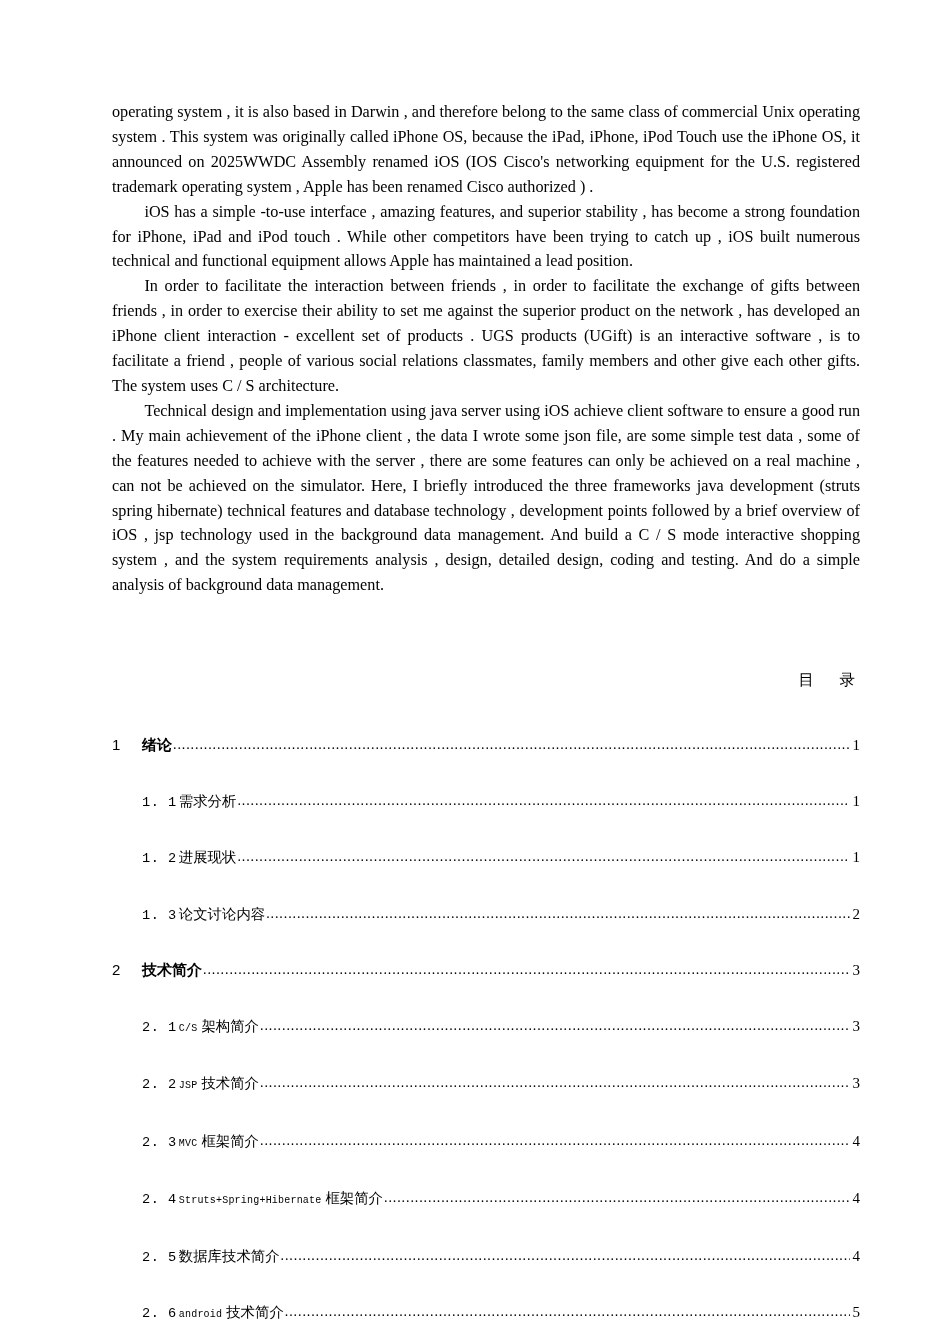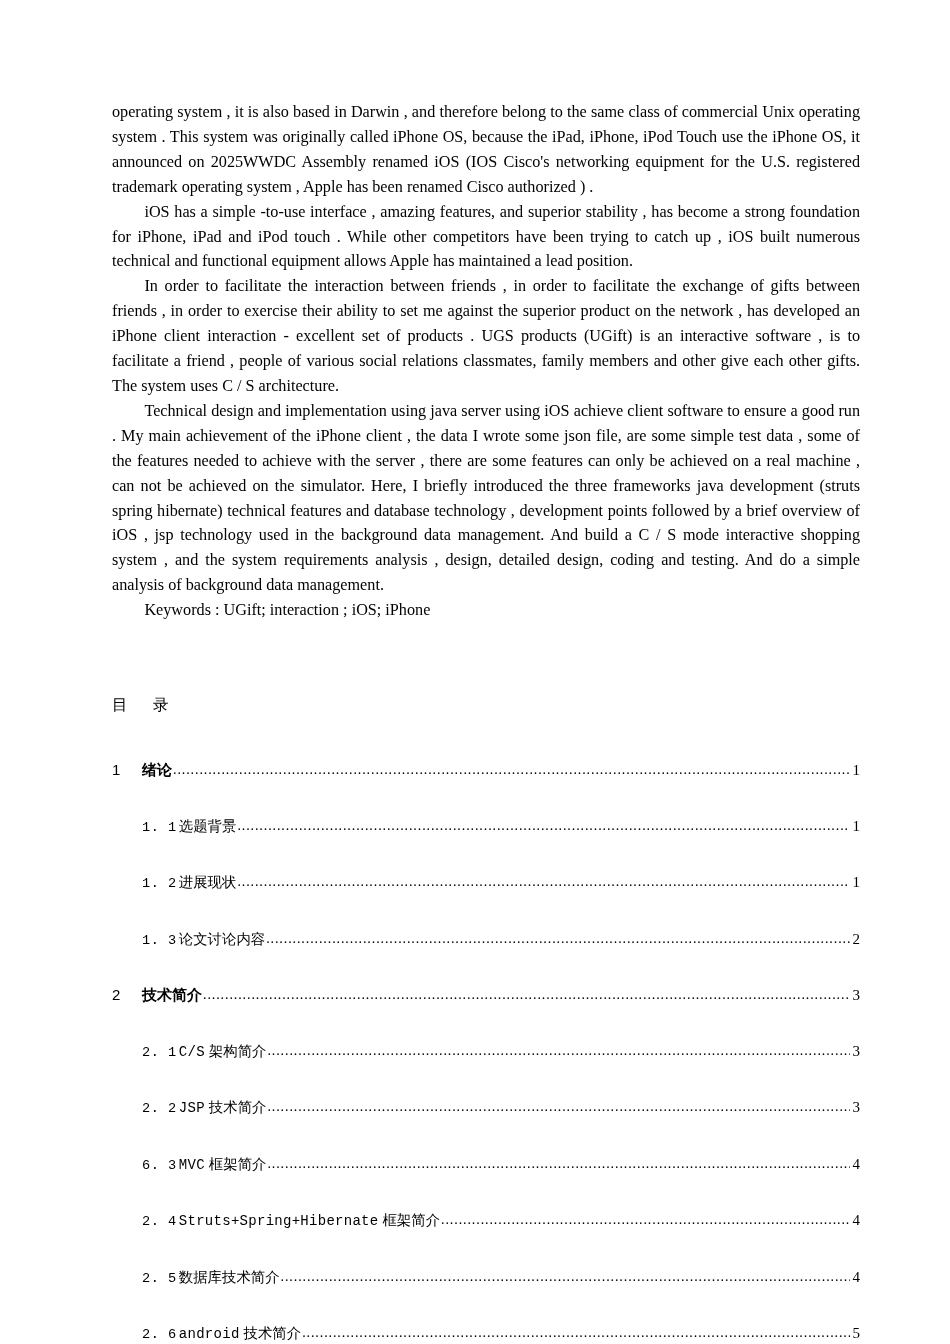--- a/index.html
+++ b/index.html
@@ -40,21 +40,21 @@
   }
   .abstract p.indented {
     text-indent: 2em;
   }
 
   
   .toc-heading {
     font-family: "Liberation Serif", "DejaVu Serif", serif;
     font-size: 15.5px;
     color: #000000;
-    text-align: left;
+    text-align: right;
     letter-spacing: 0.32em;
     margin: 0;
     padding: 0;
   }
   .toc {
     margin: 0;
     padding: 0;
     list-style: none;
   }
   .toc-row {
@@ -98,21 +98,21 @@
   }
   .toc-sub-num {
     flex: 0 0 auto;
     font-family: "Liberation Mono", "DejaVu Sans Mono", monospace;
     font-size: 13.6px;
     letter-spacing: 0.04em;
     padding-right: 2px;
   }
   .toc-sub-latin {
     font-family: "Liberation Mono", "DejaVu Sans Mono", monospace;
-    font-size: 14px;
+    font-size: 10px;
     letter-spacing: 0.02em;
   }
   .toc-dots {
     flex: 1 1 auto;
     overflow: hidden;
     margin: 0 1px;
     font-family: "Liberation Serif", "DejaVu Serif", serif;
     font-size: 14px;
     letter-spacing: 0.9px;
     color: #000000;
@@ -137,40 +137,39 @@
 <body>
 
 <div class="page">
   <div class="content">
 
     <div class="abstract">
       <p>operating system , it is also based in Darwin , and therefore belong to the same class of commercial Unix operating system . This system was originally called iPhone OS, because the iPad, iPhone, iPod Touch use the iPhone OS, it announced on 2025WWDC Assembly renamed iOS (IOS Cisco's networking equipment for the U.S. registered trademark operating system , Apple has been renamed Cisco authorized ) .</p>
       <p class="indented">iOS has a simple -to-use interface , amazing features, and superior stability , has become a strong foundation for iPhone, iPad and iPod touch . While other competitors have been trying to catch up , iOS built numerous technical and functional equipment allows Apple has maintained a lead position.</p>
       <p class="indented">In order to facilitate the interaction between friends , in order to facilitate the exchange of gifts between friends , in order to exercise their ability to set me against the superior product on the network , has developed an iPhone client interaction - excellent set of products . UGS products (UGift) is an interactive software , is to facilitate a friend , people of various social relations classmates, family members and other give each other gifts. The system uses C / S architecture.</p>
       <p class="indented">Technical design and implementation using java server using iOS achieve client software to ensure a good run . My main achievement of the iPhone client , the data I wrote some json file, are some simple test data , some of the features needed to achieve with the server , there are some features can only be achieved on a real machine , can not be achieved on the simulator. Here, I briefly introduced the three frameworks java development (struts spring hibernate) technical features and database technology , development points followed by a brief overview of iOS , jsp technology used in the background data management. And build a C / S mode interactive shopping system , and the system requirements analysis , design, detailed design, coding and testing. And do a simple analysis of background data management.</p>
-      <p class="indented">Keywords : UGift; interaction ; iOS; iPhone</p>
     </div>
 
     <div class="keywords-gap"></div>
 
     <div class="toc-heading">目　录</div>
 
     <div class="toc-head-gap"></div>
 
     <div class="toc" id="toc-list">
         <div class="toc-row level1">
           <span class="toc-num">1</span>
           <span class="toc-title">绪论</span>
           <span class="toc-dots">........................................................................................................................................................................................................</span>
           <span class="toc-page">1</span>
         </div>
         <div class="toc-row level2">
           <span class="toc-indent"></span>
           <span class="toc-sub-num">1. 1</span>
-          <span class="toc-title">选题背景</span>
+          <span class="toc-title">需求分析</span>
           <span class="toc-dots">........................................................................................................................................................................................................</span>
           <span class="toc-page">1</span>
         </div>
         <div class="toc-row level2">
           <span class="toc-indent"></span>
           <span class="toc-sub-num">1. 2</span>
           <span class="toc-title">进展现状</span>
           <span class="toc-dots">........................................................................................................................................................................................................</span>
           <span class="toc-page">1</span>
         </div>
@@ -196,21 +195,21 @@
         </div>
         <div class="toc-row level2">
           <span class="toc-indent"></span>
           <span class="toc-sub-num">2. 2</span>
           <span class="toc-title"><span class="toc-sub-latin">JSP</span> 技术简介</span>
           <span class="toc-dots">........................................................................................................................................................................................................</span>
           <span class="toc-page">3</span>
         </div>
         <div class="toc-row level2">
           <span class="toc-indent"></span>
-          <span class="toc-sub-num">6. 3</span>
+          <span class="toc-sub-num">2. 3</span>
           <span class="toc-title"><span class="toc-sub-latin">MVC</span> 框架简介</span>
           <span class="toc-dots">........................................................................................................................................................................................................</span>
           <span class="toc-page">4</span>
         </div>
         <div class="toc-row level2">
           <span class="toc-indent"></span>
           <span class="toc-sub-num">2. 4</span>
           <span class="toc-title"><span class="toc-sub-latin">Struts+Spring+Hibernate</span> 框架简介</span>
           <span class="toc-dots">........................................................................................................................................................................................................</span>
           <span class="toc-page">4</span>

